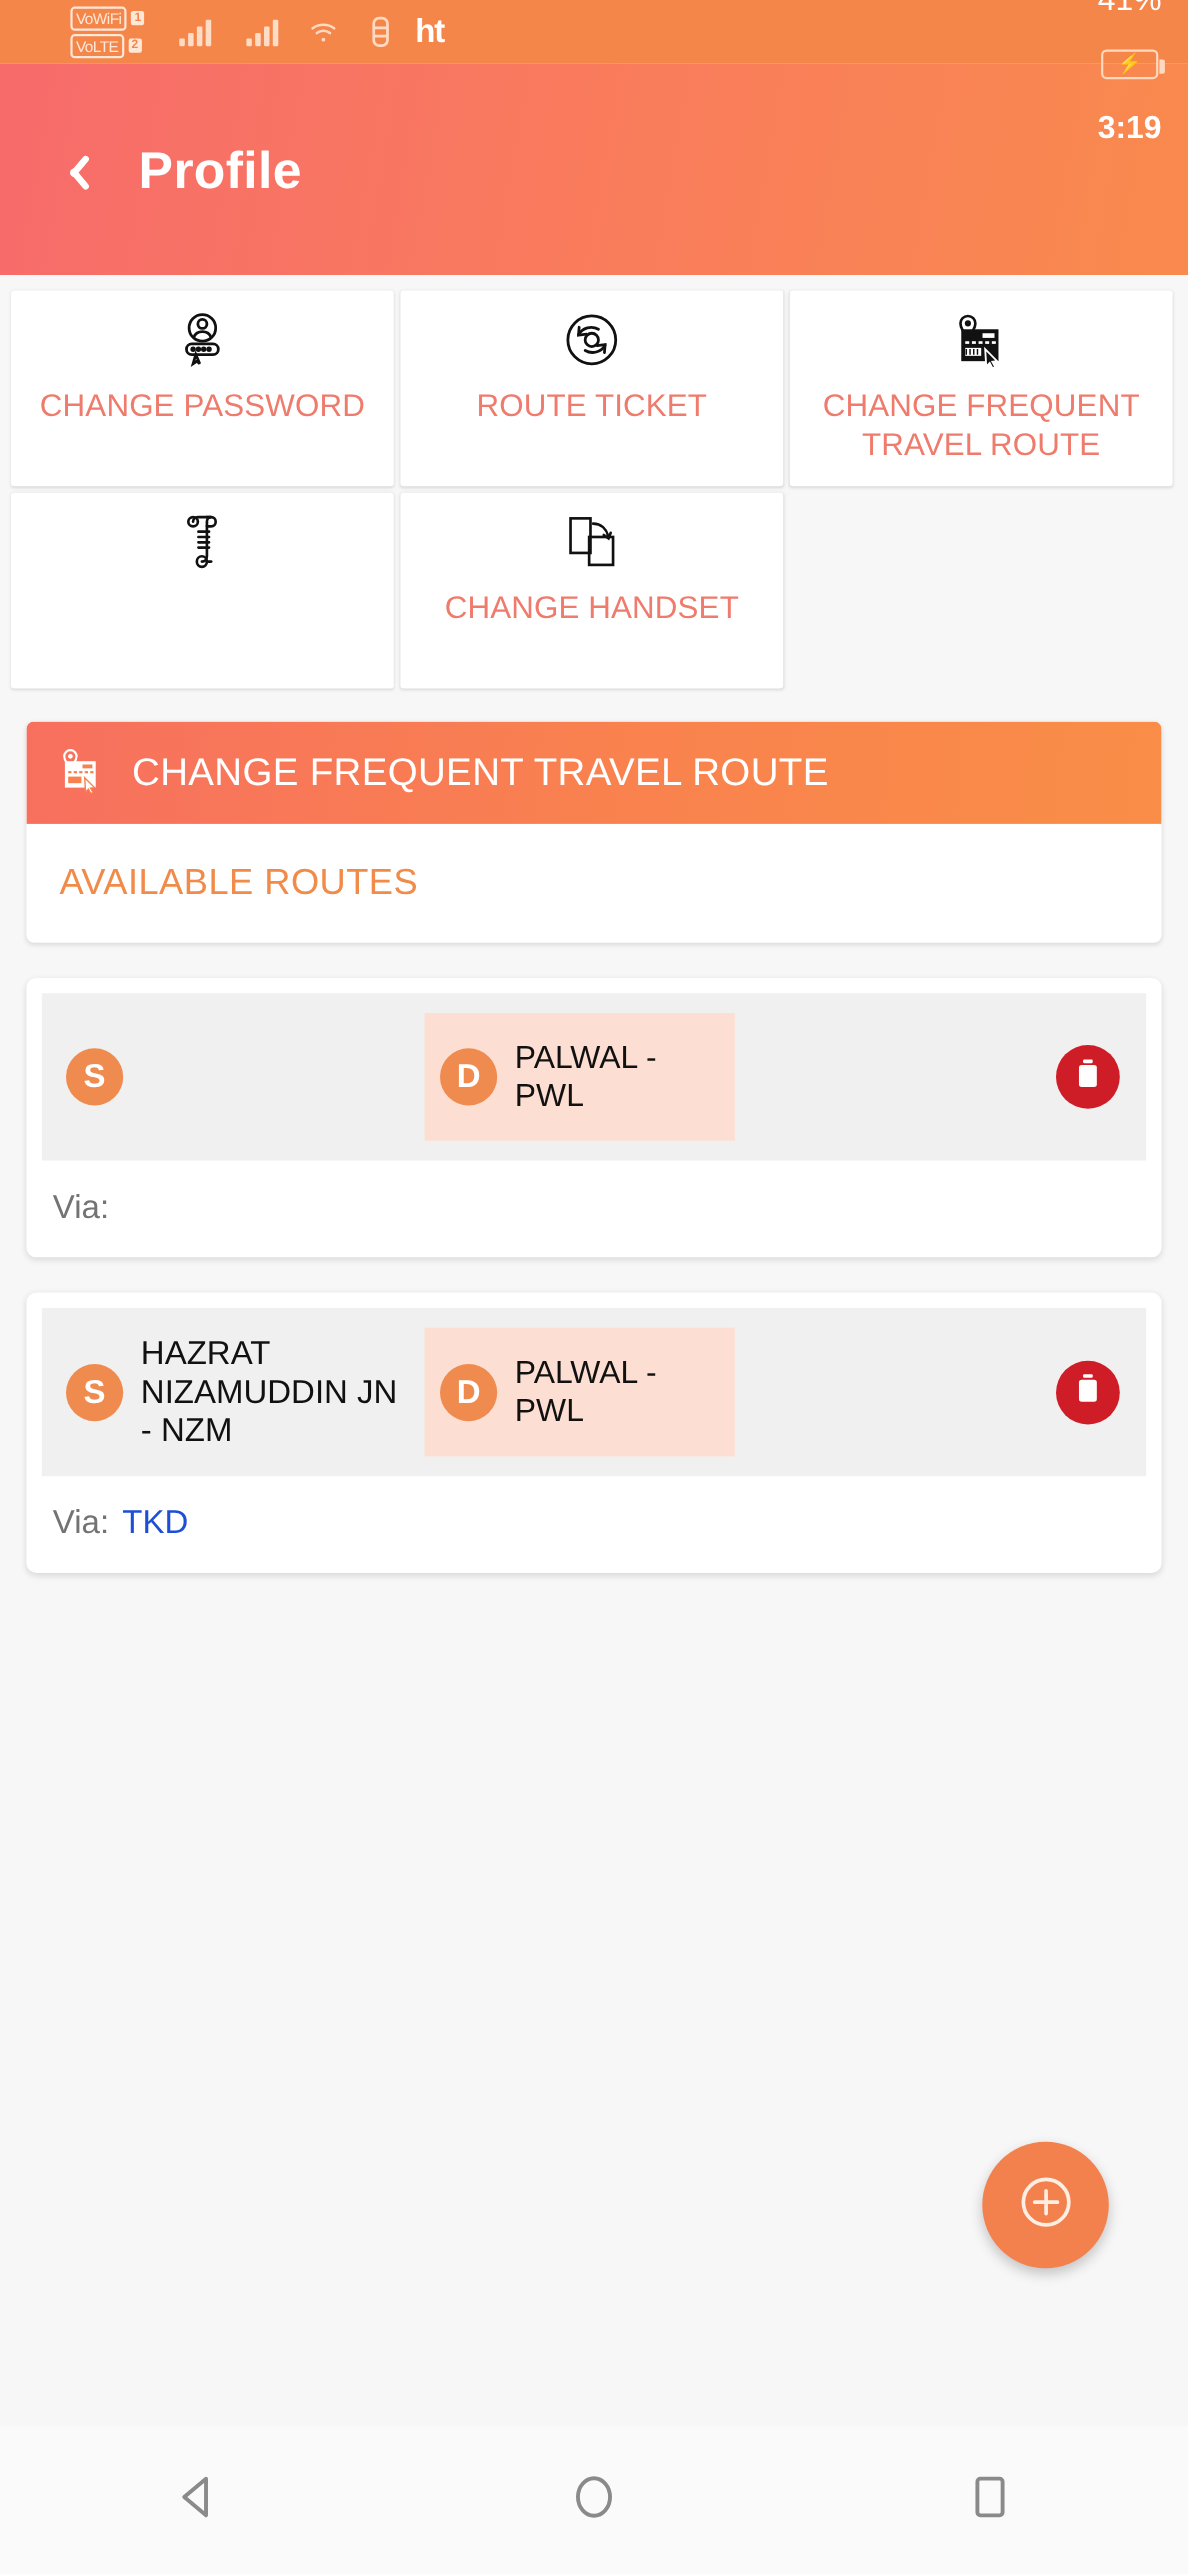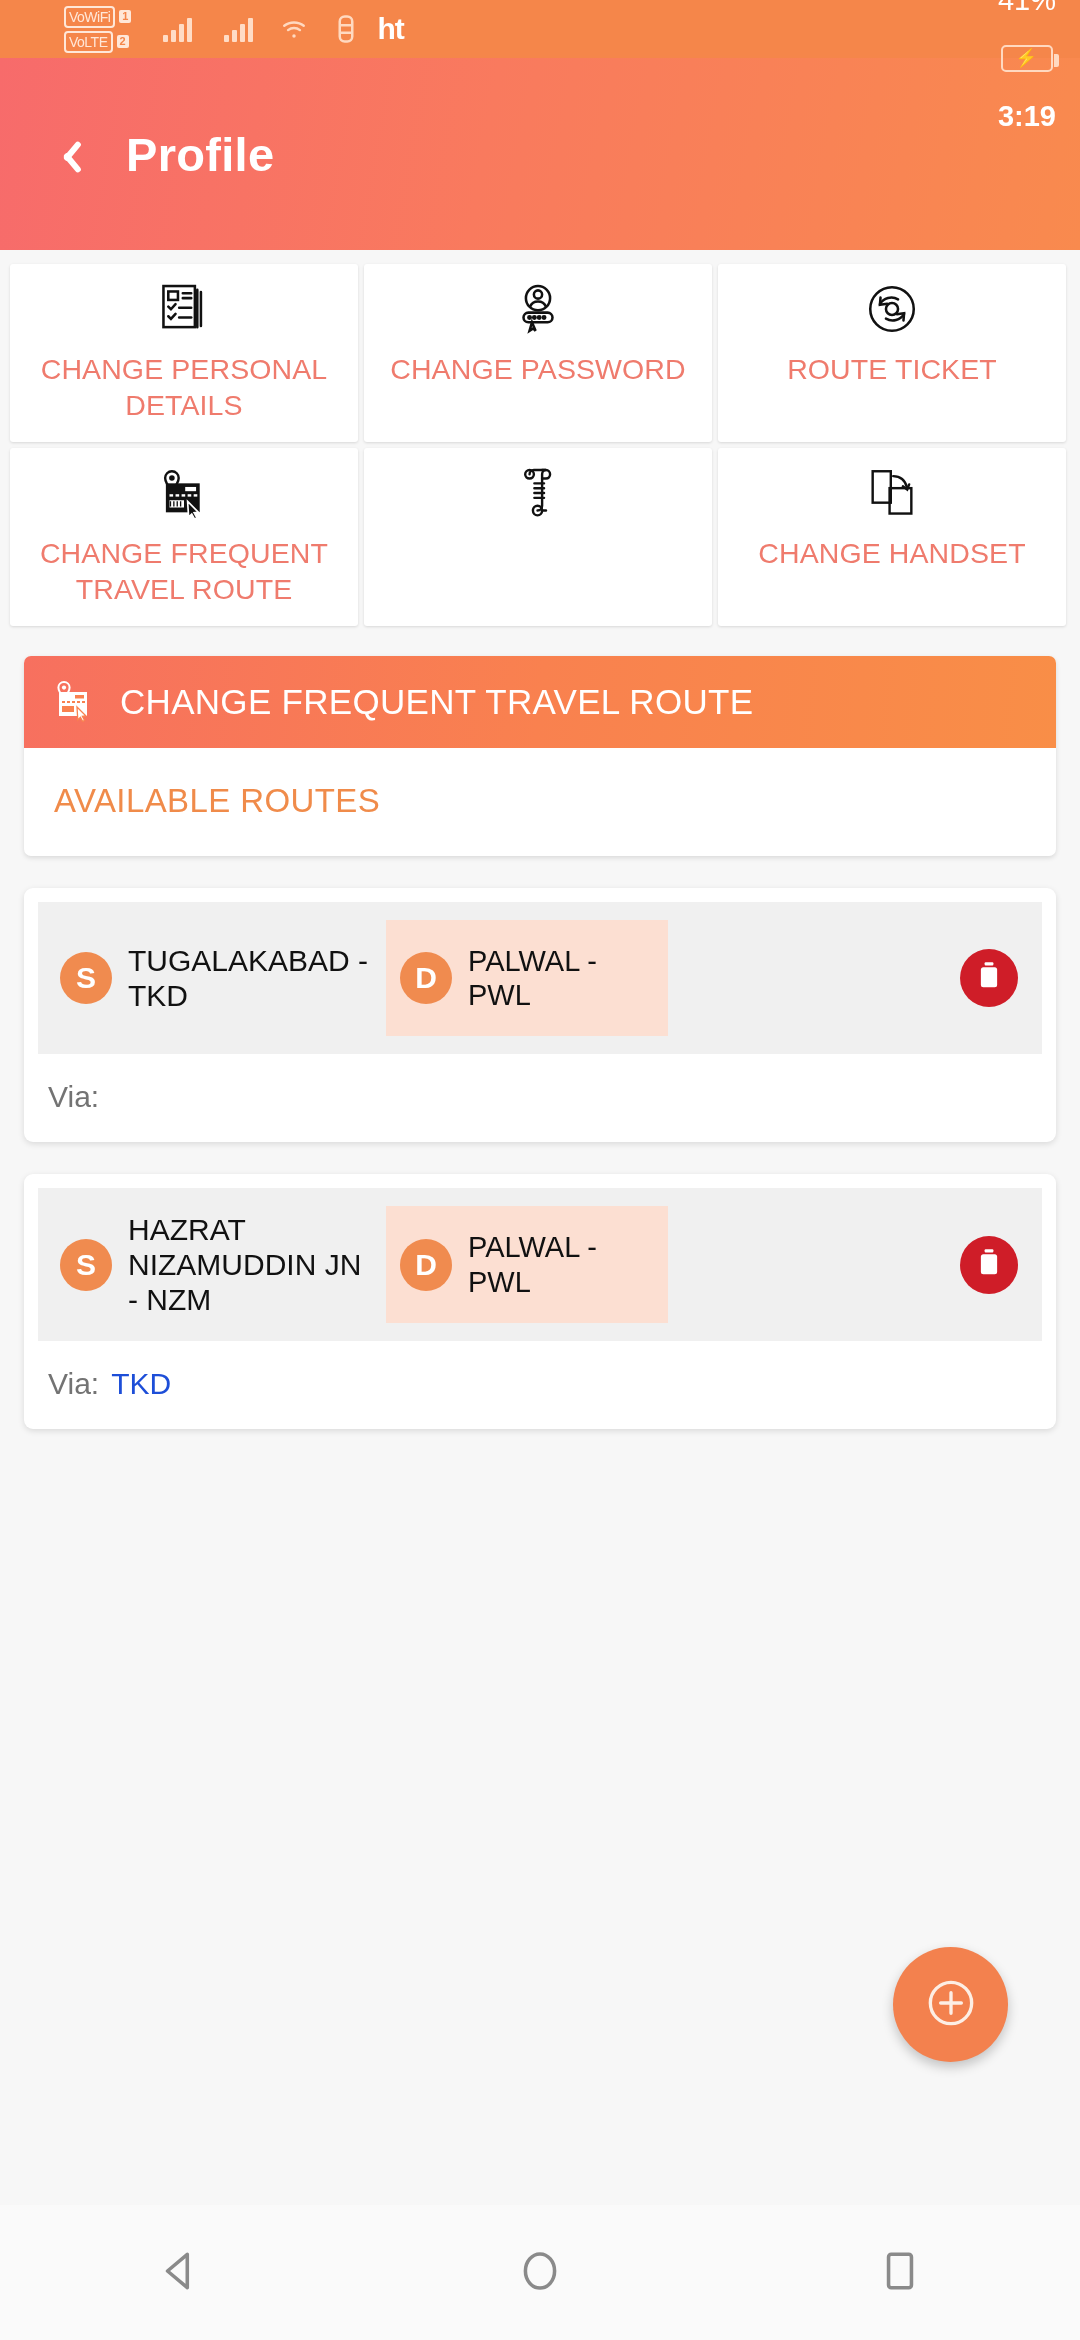--- a/index.html
+++ b/index.html
@@ -201,35 +201,20 @@
     </div>
   </div>
 
   <div class="appbar">
     <div class="back-chevron"></div>
     <div class="appbar-title">Profile</div>
   </div>
 
   <div class="grid">
 
-    <div class="gcard">
-      <span class="gicon">
-        <svg width="58" height="58" viewBox="0 0 48 48" fill="none" stroke="#111" stroke-width="2.1" stroke-linecap="round">
-          <rect x="7" y="5" width="26" height="34"></rect>
-          <path d="M35 8v31M38 10v28"></path>
-          <rect x="11" y="9.5" width="8" height="7"></rect>
-          <path d="M23 11h7M23 15h7"></path>
-          <path d="M11 22l2.2 2.2L17 20"></path>
-            <path d="M20 23h10"></path>
-          <path d="M11 30l2.2 2.2L17 28"></path>
-            <path d="M20 31h10"></path>
-        </svg>
-      </span>
-      <div class="glabel">CHANGE PERSONAL DETAILS</div>
-    </div>
 
     <div class="gcard">
       <span class="gicon">
         <svg width="58" height="58" viewBox="0 0 48 48" fill="none" stroke="#111" stroke-width="2.1" stroke-linecap="round">
           <circle cx="24" cy="15" r="10"></circle>
           <circle cx="24" cy="12" r="3.4"></circle>
           <path d="M17.5 22c1.2-3 4-4.2 6.5-4.2S29.3 19 30.5 22"></path>
           <rect x="12" y="27" width="24" height="8" rx="4"></rect>
           <circle cx="17" cy="31" r="1" fill="#111"></circle>
             <circle cx="21" cy="31" r="1" fill="#111"></circle>
@@ -322,21 +307,20 @@
     </div>
     <div class="panel-body">
       <div class="sub">AVAILABLE ROUTES</div>
     </div>
   </div>
 
   <div class="route-card">
     <div class="route-top">
       <div class="leg src">
         <span class="badge">S</span>
-        <span class="stn">TUGALAKABAD - TKD</span>
       </div>
       <div class="leg dst">
         <span class="badge">D</span>
         <span class="stn dstn">PALWAL - PWL</span>
       </div>
       <div class="del-btn">
         <span>
           <svg width="26" height="30" viewBox="0 0 20 24" fill="#fff">
             <rect x="6.5" y="1" width="7" height="2.6" rx="0.8"></rect>
             <rect x="3.5" y="5" width="13" height="16" rx="2"></rect>

